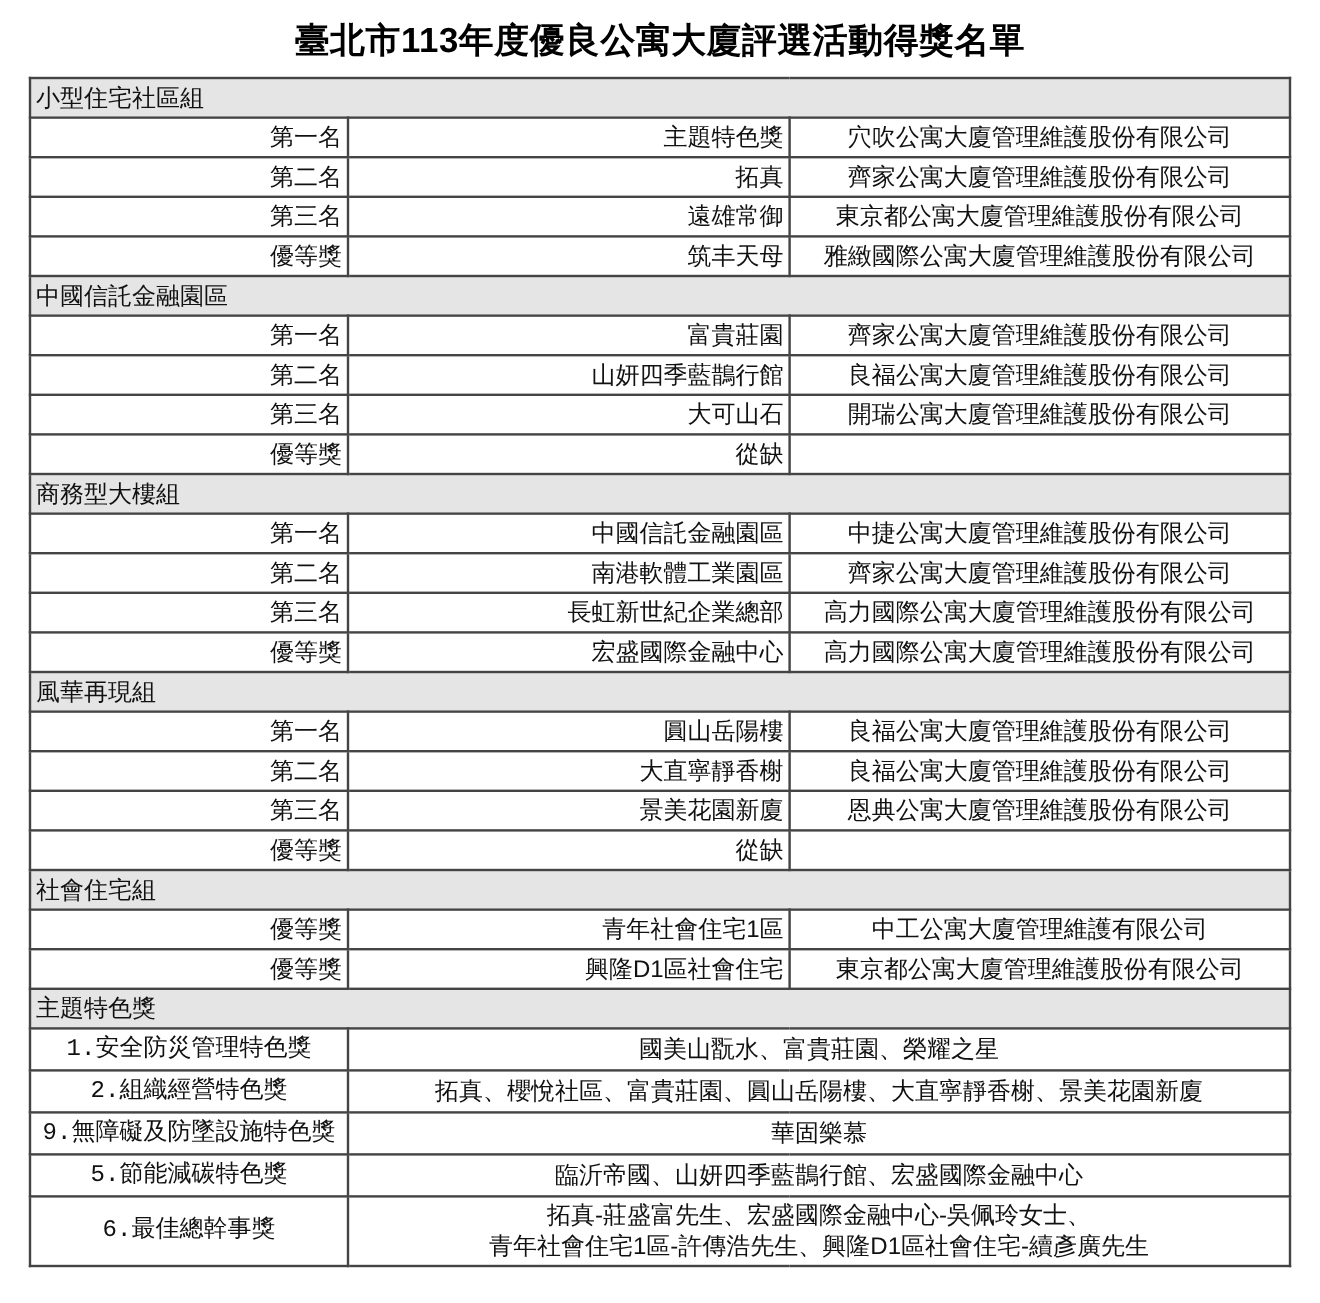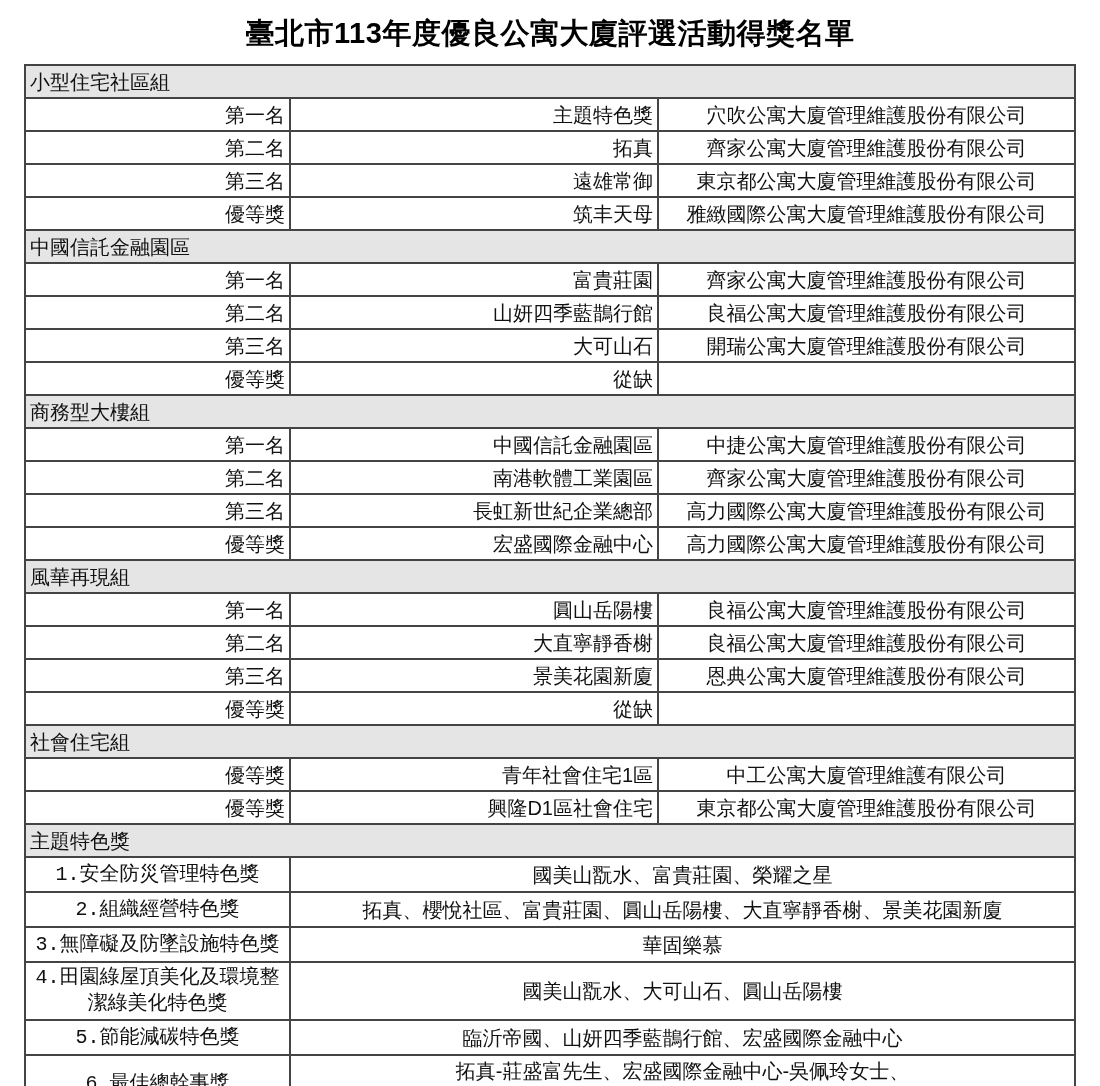--- a/index.html
+++ b/index.html
@@ -180,26 +180,22 @@
         </tr>
         <tr class="theme-row">
           <td class="theme-label-cell">1.安全防災管理特色獎</td>
           <td class="theme-winners-cell" colspan="2">國美山翫水、富貴莊園、榮耀之星</td>
         </tr>
         <tr class="theme-row">
           <td class="theme-label-cell">2.組織經營特色獎</td>
           <td class="theme-winners-cell" colspan="2">拓真、櫻悅社區、富貴莊園、圓山岳陽樓、大直寧靜香榭、景美花園新廈</td>
         </tr>
         <tr class="theme-row">
-          <td class="theme-label-cell">3.無障礙及防墜設施特色獎</td>
+          <td class="theme-label-cell">9.無障礙及防墜設施特色獎</td>
           <td class="theme-winners-cell" colspan="2">華固樂慕</td>
-        </tr>
-        <tr class="theme-row">
-          <td class="theme-label-cell">4.田園綠屋頂美化及環境整潔綠美化特色獎</td>
-          <td class="theme-winners-cell" colspan="2">國美山翫水、大可山石、圓山岳陽樓</td>
         </tr>
         <tr class="theme-row">
           <td class="theme-label-cell">5.節能減碳特色獎</td>
           <td class="theme-winners-cell" colspan="2">臨沂帝國、山妍四季藍鵲行館、宏盛國際金融中心</td>
         </tr>
         <tr class="theme-row">
           <td class="theme-label-cell">6.最佳總幹事獎</td>
           <td class="theme-winners-cell" colspan="2">拓真-莊盛富先生、宏盛國際金融中心-吳佩玲女士、
 青年社會住宅1區-許傳浩先生、興隆D1區社會住宅-續彥廣先生</td>
         </tr>

